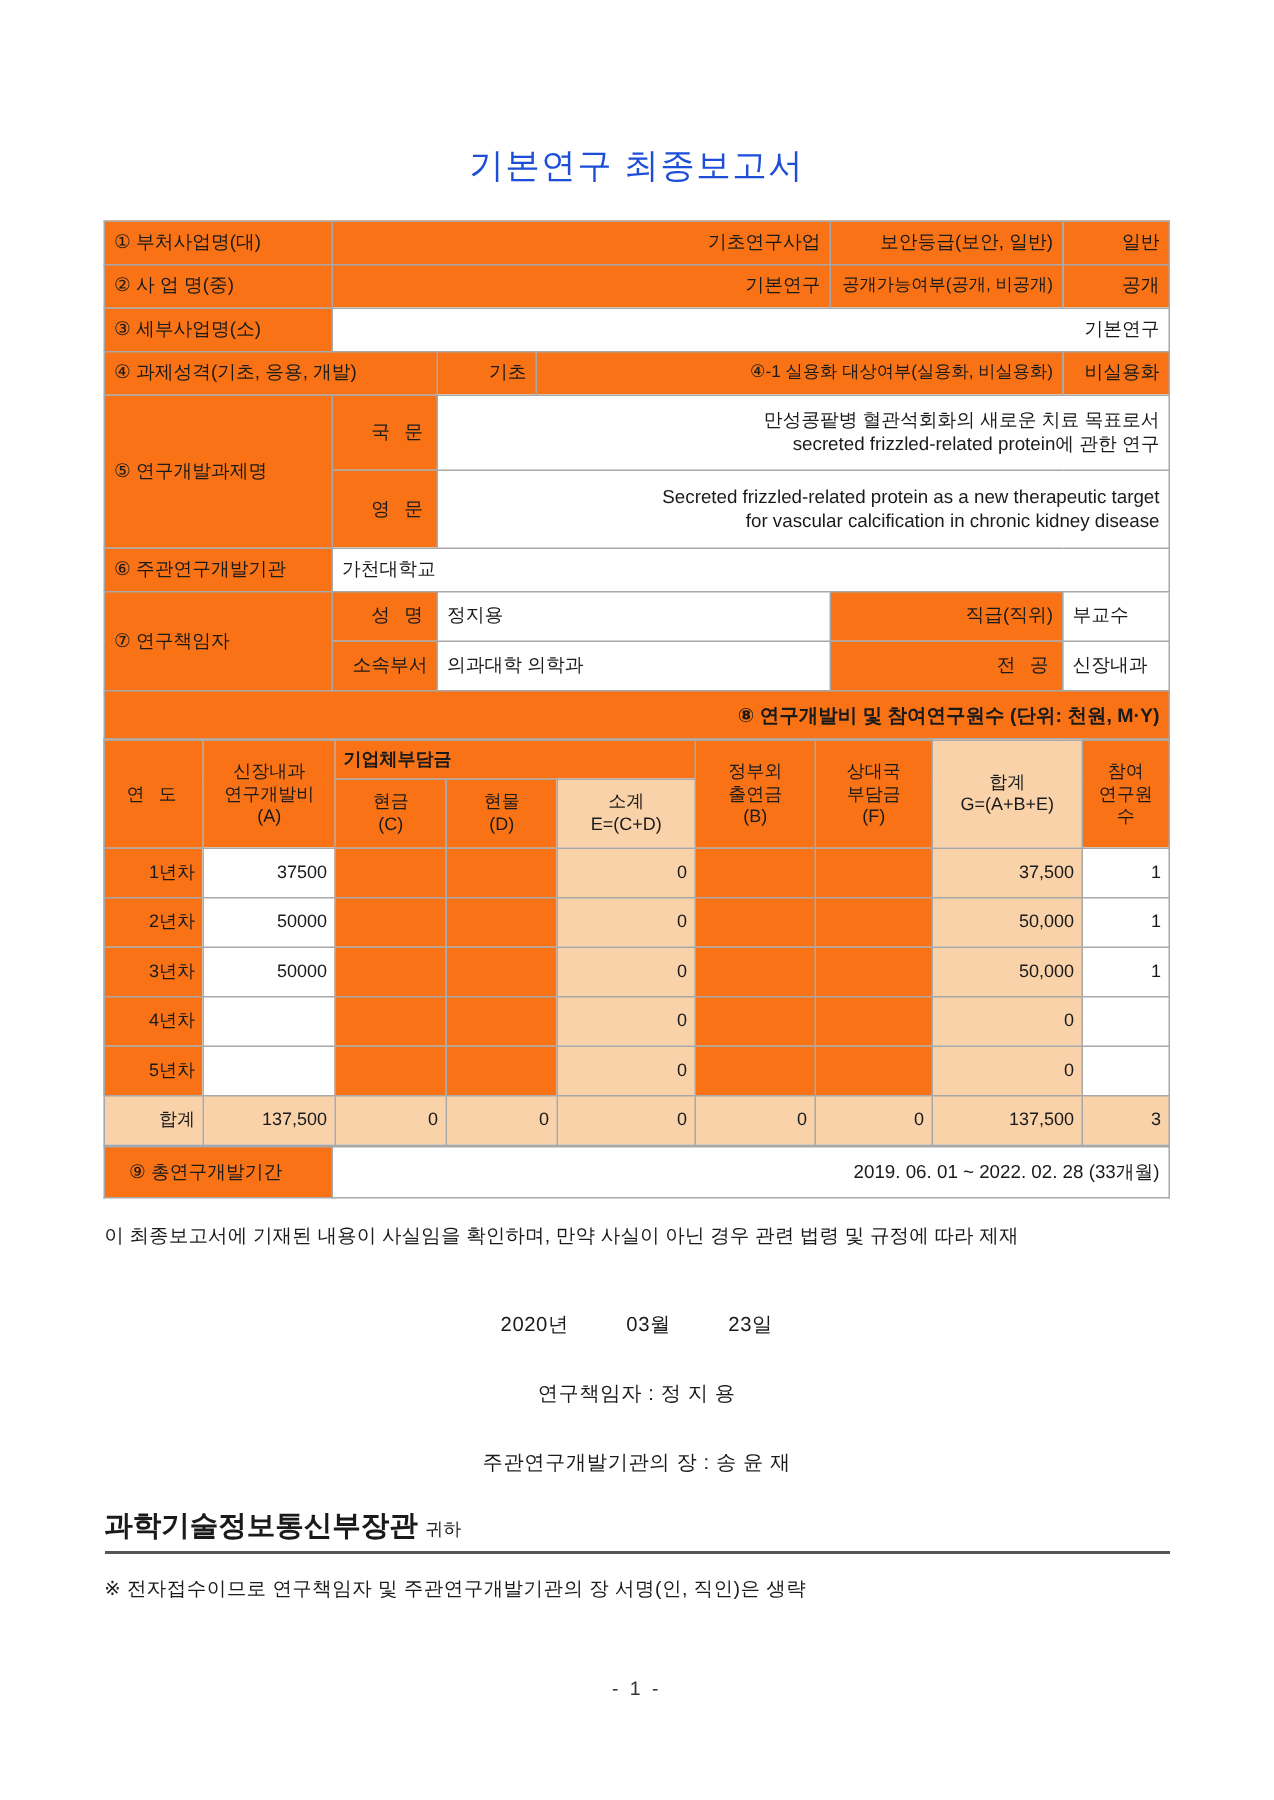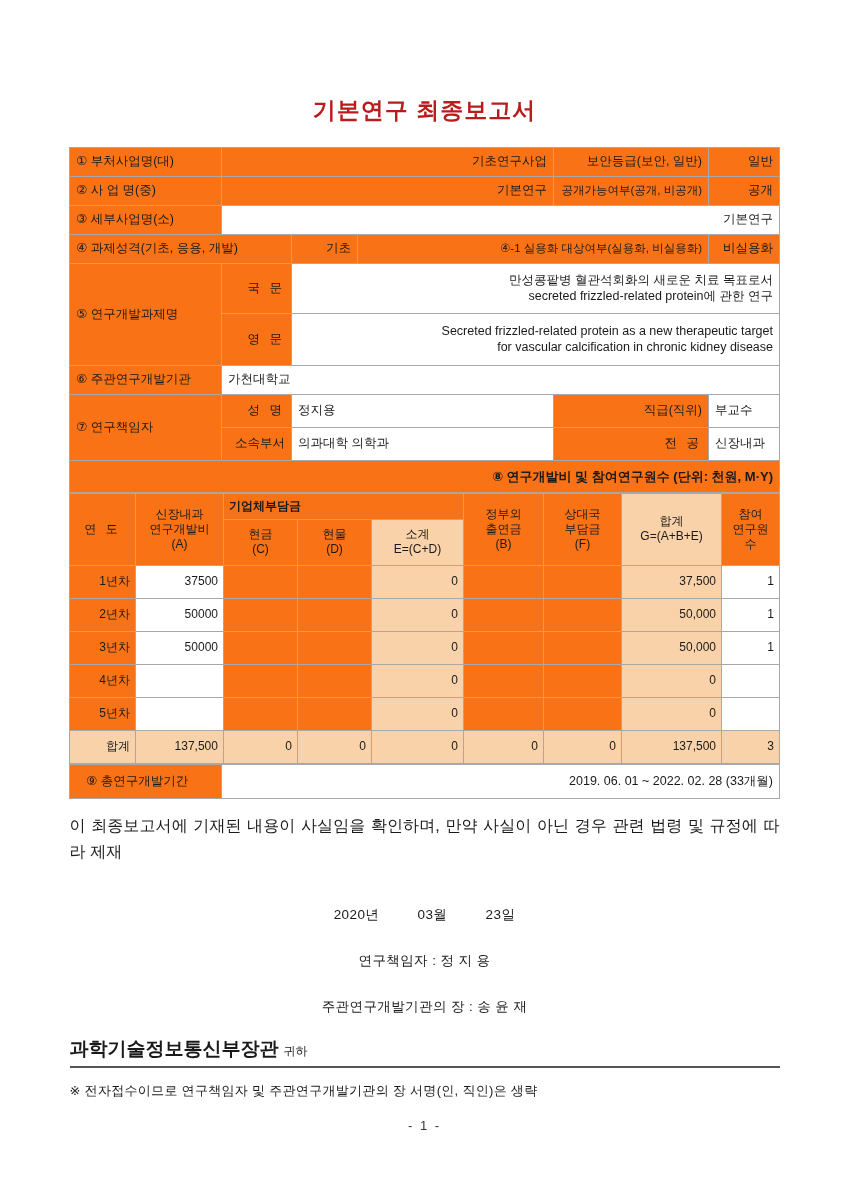--- a/index.html
+++ b/index.html
@@ -16,26 +16,26 @@
   .page {
     position: absolute;
     left: 0; top: 0;
     width: 849px;
     height: 1200px;
     padding: 0;
   }
   .doc-title {
     text-align: center;
     font-size: 23px;
-    font-weight: bold;
+    font-weight: normal;
     letter-spacing: 1px;
     margin-top: 96px;
     margin-bottom: 0;
     line-height: 1.3;
-    color: #b91c1c;
+    color: #1d4ed8;
   }
 
   
   table.grid {
     border-collapse: collapse;
     table-layout: fixed;
     width: 710px;
     margin: 0 auto;
     font-size: 12.5px;
   }
@@ -73,21 +73,21 @@
   #budget-table td.grouphead { height: 26px; text-align: left; font-weight: bold; }
   #budget-table td.datacell { height: 33px; }
 
   
   #period-table { margin: 0 auto; }
   #period-table td { height: 34px; padding-left: 16px; }
 
   .statement {
     width: 710px;
     margin: 14px auto 0 auto;
-    font-size: 16px;
+    font-size: 13px;
     line-height: 1.65;
     text-align: justify;
     letter-spacing: 0.1px;
   }
   .date-line {
     width: 710px;
     margin: 40px auto 0 auto;
     text-align: center;
     font-size: 13.5px;
     letter-spacing: 0.4px;

